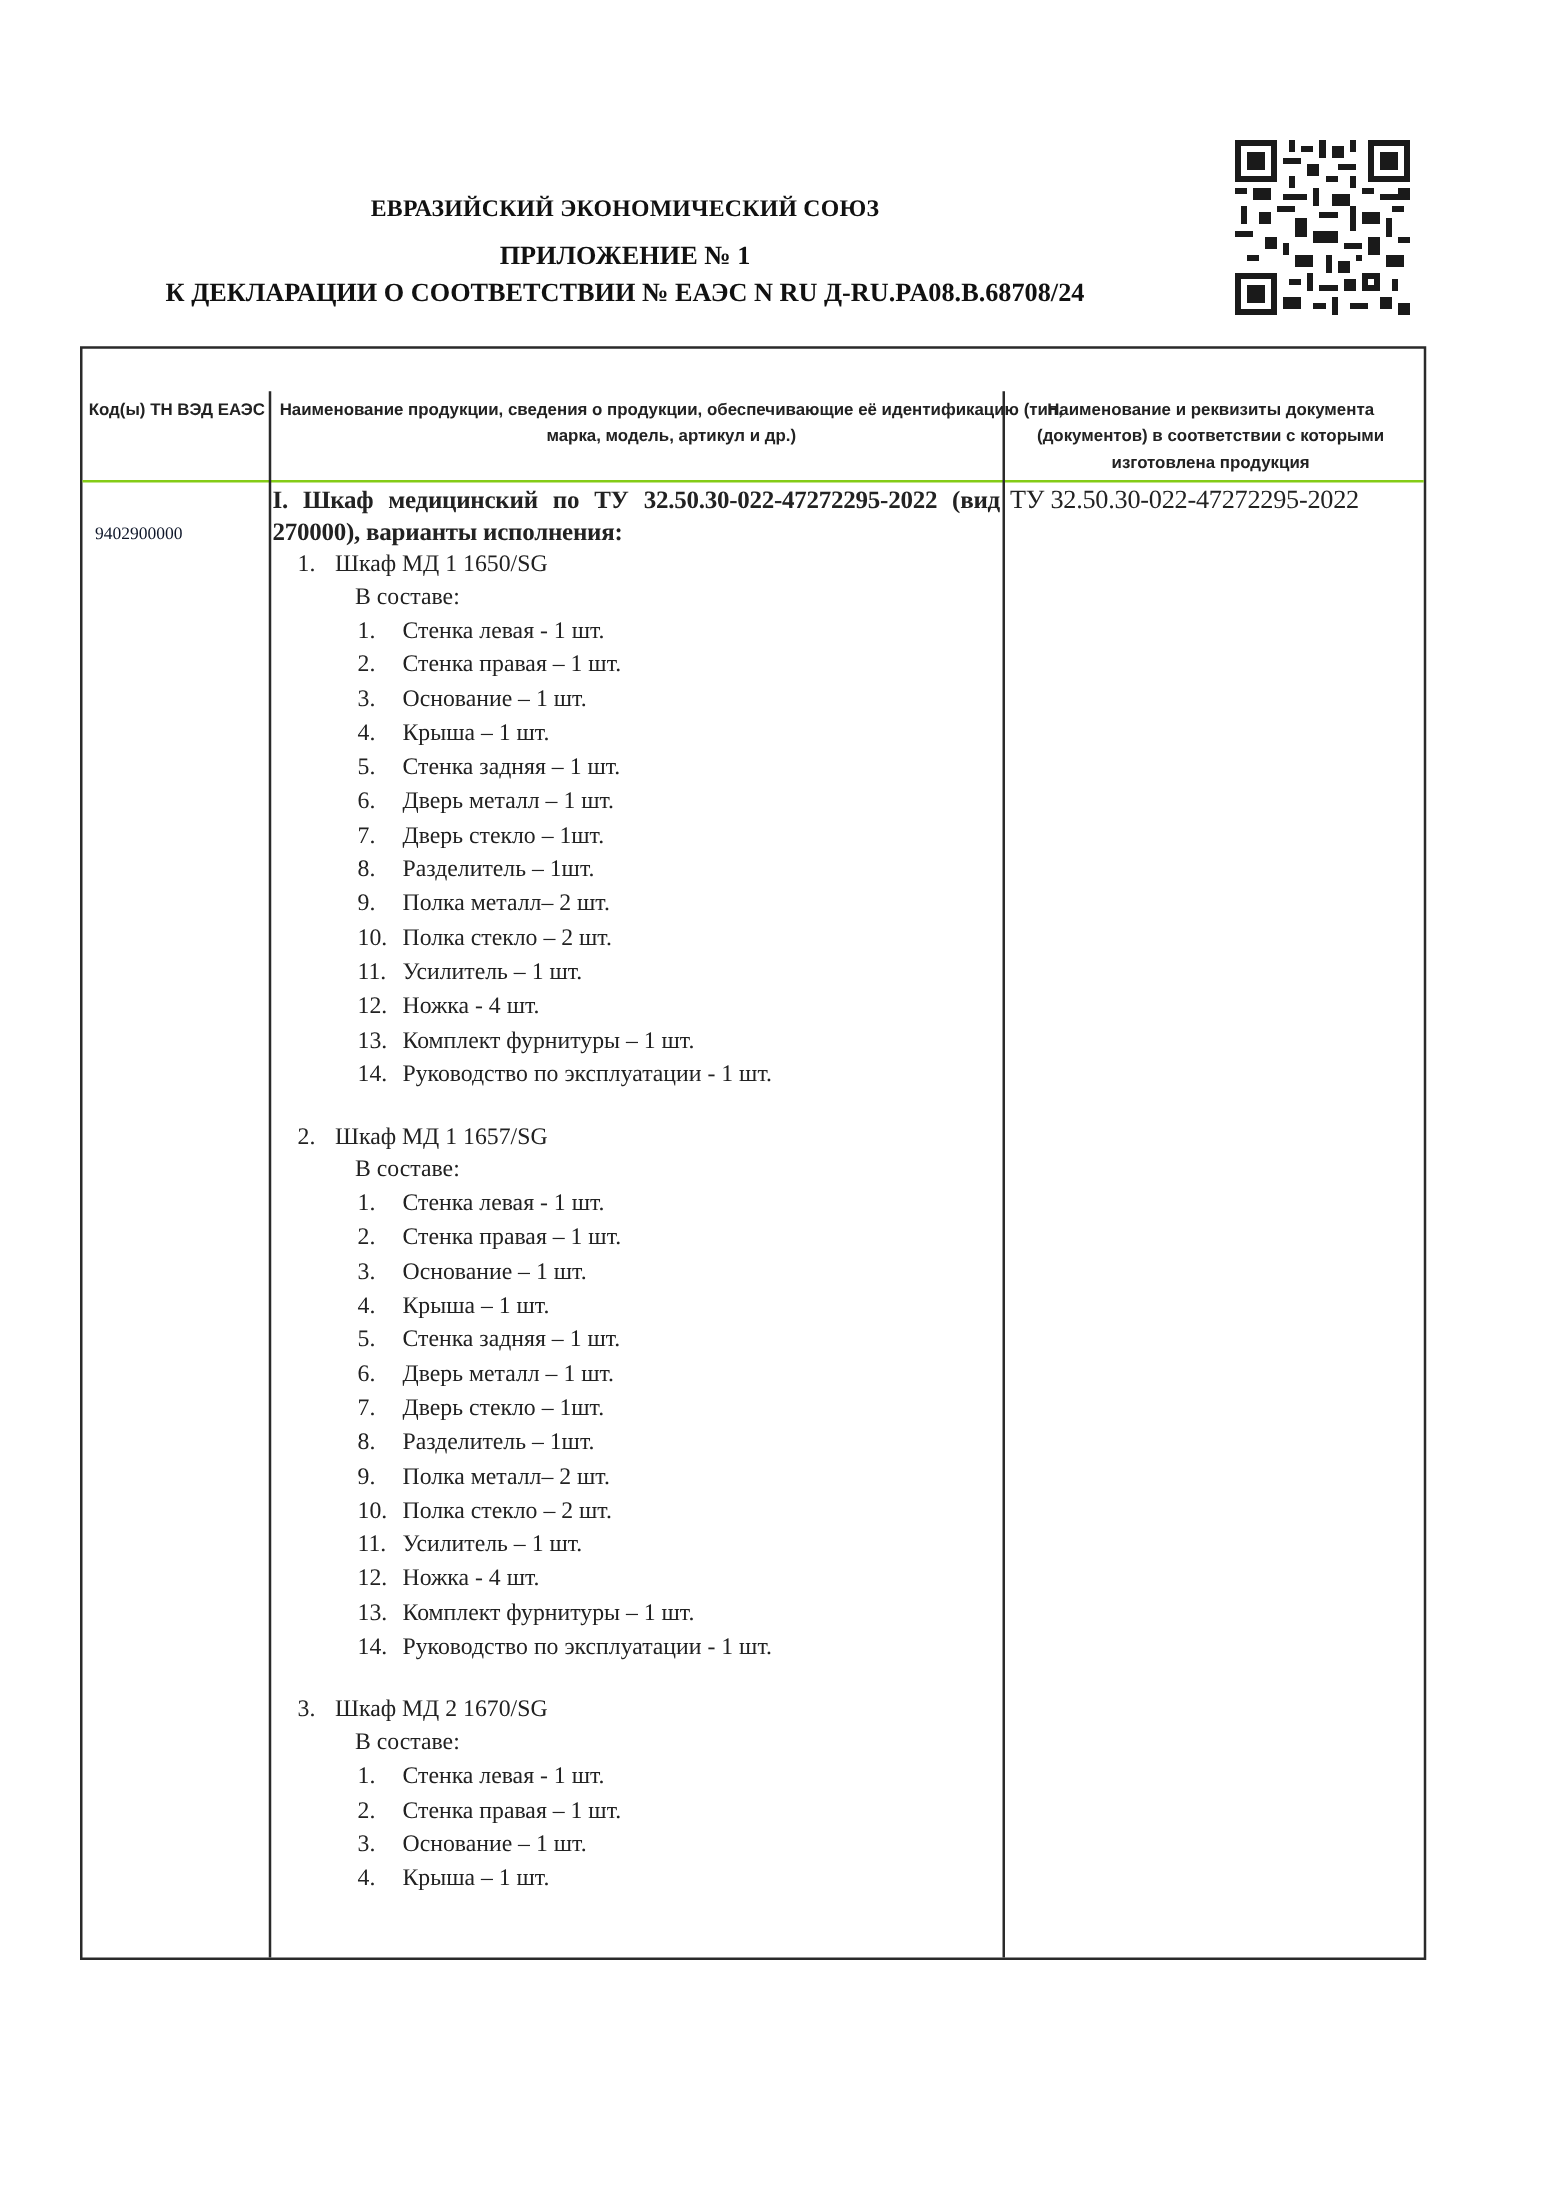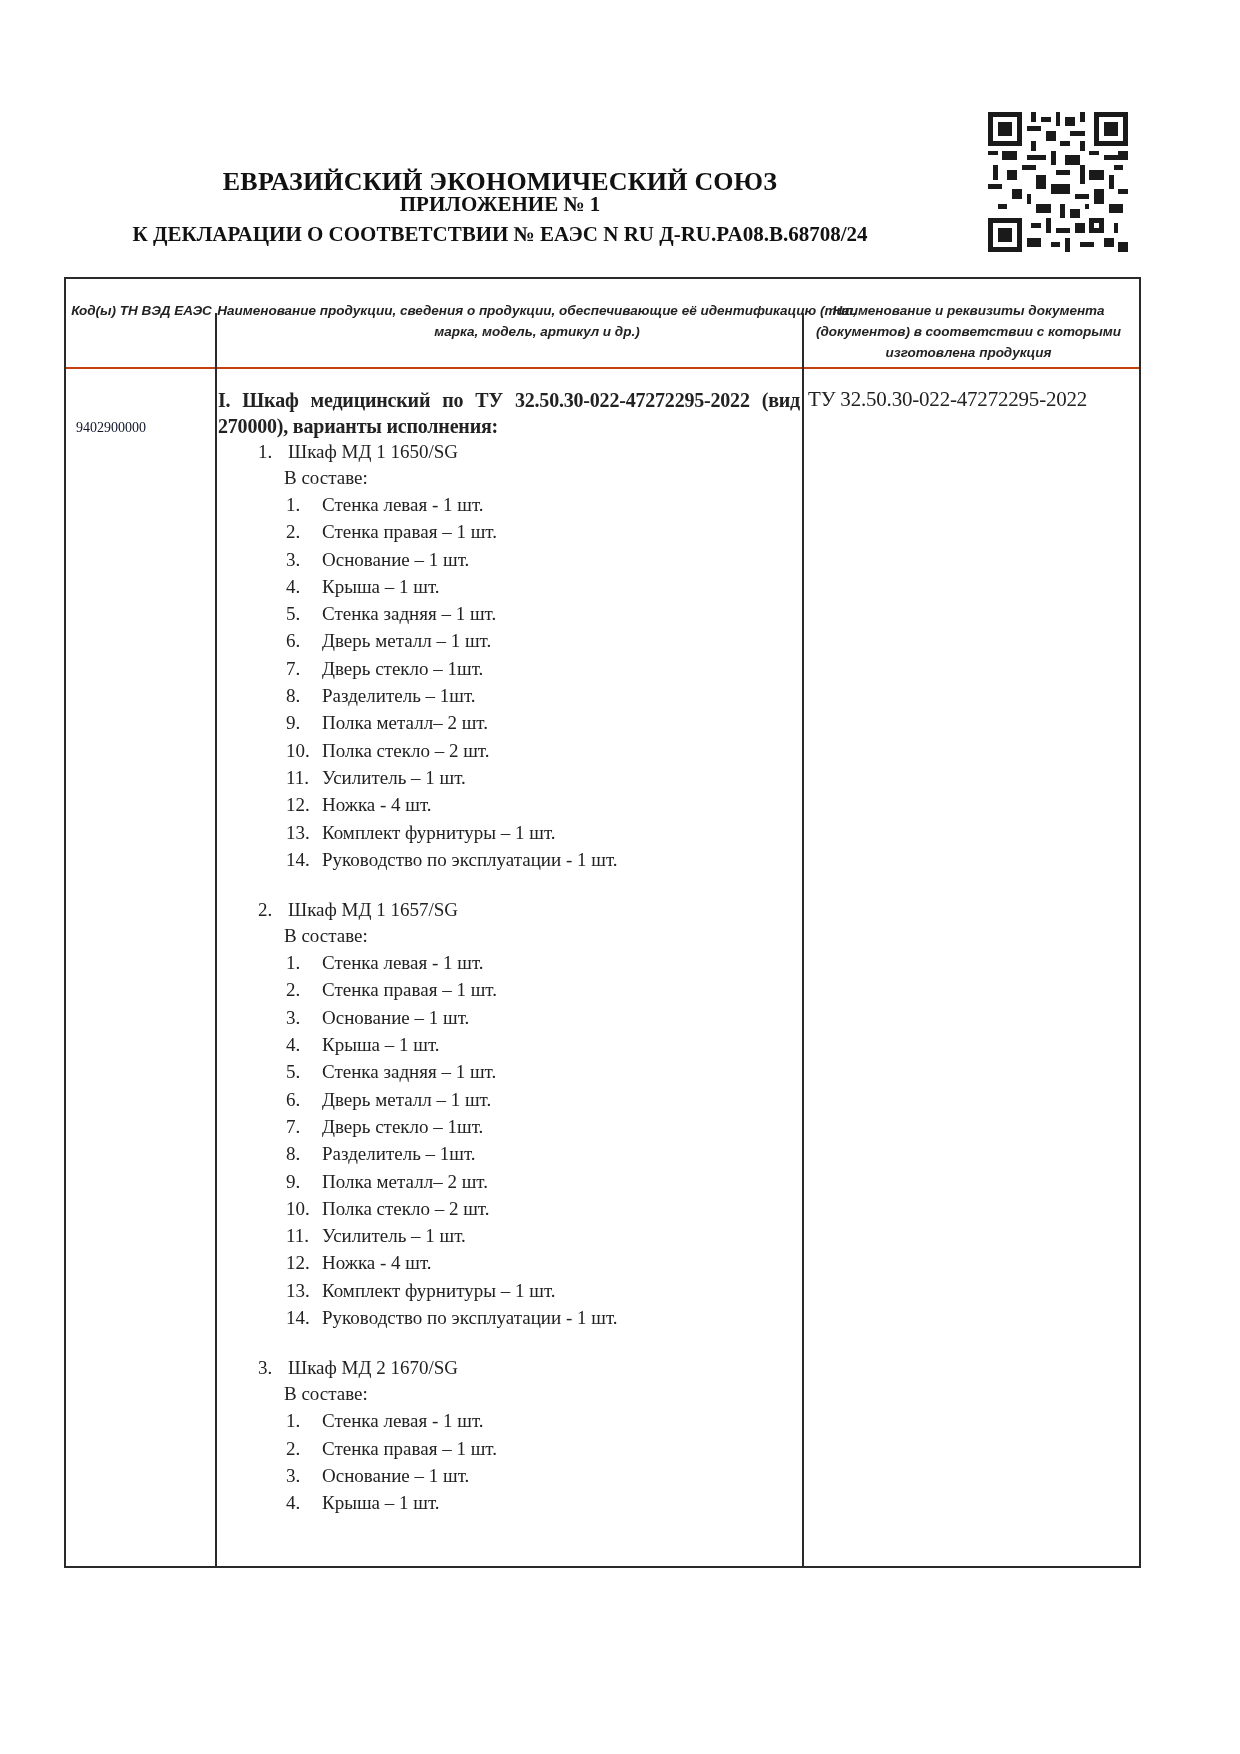--- a/index.html
+++ b/index.html
@@ -2,53 +2,53 @@
 <html><head>
 <meta charset="utf-8">
 <style>
   html, body { margin: 0; padding: 0; background: #ffffff; }
   body { width: 1240px; height: 1754px; position: relative; overflow: hidden;
          font-family: "Liberation Serif", "DejaVu Serif", serif; color: #1a1a1a; }
   .page { position: absolute; left: 0; top: 0; width: 1240px; height: 1754px; }
 
   .hdr { position: absolute; left: 60px; width: 880px; text-align: center;
          font-family: "Liberation Serif", serif; font-weight: bold; color: #111; white-space: nowrap; }
-  .hdr-union { top: 167px; font-size: 26px; letter-spacing: 0.2px; }
+  .hdr-union { top: 157px; font-size: 19px; letter-spacing: 0.2px; }
   .hdr-appendix { top: 192px; font-size: 21px; }
   .hdr-decl { top: 222px; font-size: 21px; }
 
   .qr { position: absolute; left: 988px; top: 112px; width: 140px; height: 140px; }
 
   .tbl { position: absolute; left: 64px; top: 277px; width: 1077px; height: 1291px;
          border: 2px solid #2a2a2a; box-sizing: border-box; }
   .title-row { position: absolute; left: 0; top: 0; right: 0; height: 34px;
                border-bottom: 2px solid #2a2a2a; text-align: center;
                font-family: "Liberation Serif", serif; font-weight: bold; font-size: 15.5px;
                line-height: 34px; color: #222; }
-  .head-row { position: absolute; left: 0; right: 0; top: 16px; height: 72px;
-              border-bottom: 2px solid #c2410c; font-style: italic; }
+  .head-row { position: absolute; left: 0; right: 0; top: 33px; height: 72px;
+              border-bottom: 2px solid #84cc16; }
   .col-div { position: absolute; top: 34px; bottom: 0; width: 0; border-left: 2px solid #2a2a2a; }
   .div1 { left: 149px; }
   .div2 { left: 736px; }
   .hcell { position: absolute; top: 5px; text-align: center;
            font-family: "Liberation Sans", "DejaVu Sans", sans-serif; font-weight: bold;
            font-size: 13.5px; line-height: 21px; color: #222; }
   .hc1 { left: 2px; width: 147px; }
   .hc2 { left: 151px; width: 640px; }
   .hc3 { left: 738px; width: 329px; }
 
   .code { position: absolute; left: 10px; top: 141px; font-size: 14px; color: #0f172a; }
   .std  { position: absolute; left: 742px; top: 108px; font-size: 21px; color: #222; white-space: nowrap; letter-spacing: -0.2px; }
 
   .body { position: absolute; left: 152px; top: 106px; width: 582px; font-size: 19px; color: #222; }
   .intro { font-weight: bold; font-size: 20px; line-height: 26px; margin-top: 2px; text-align: justify;
            text-align-last: left; letter-spacing: -0.2px; }
   .variant { margin-top: 0; }
   .variant + .variant { margin-top: 24px; }
-  .v-title { padding-left: 40px; line-height: 26px; height: 26px; white-space: nowrap; }
+  .v-title { padding-left: 20px; line-height: 26px; height: 26px; white-space: nowrap; }
   .v-title .num { display: inline-block; width: 30px; }
   .v-sub { padding-left: 66px; line-height: 26px; height: 26px; }
   .items { margin: 0; padding: 0; list-style: none; }
   .items li { padding-left: 68px; height: 27.3px; line-height: 27.3px; white-space: nowrap; }
   .items li .n { display: inline-block; width: 36px; }
 </style>
 </head>
 <body>
 
 <div class="page">

